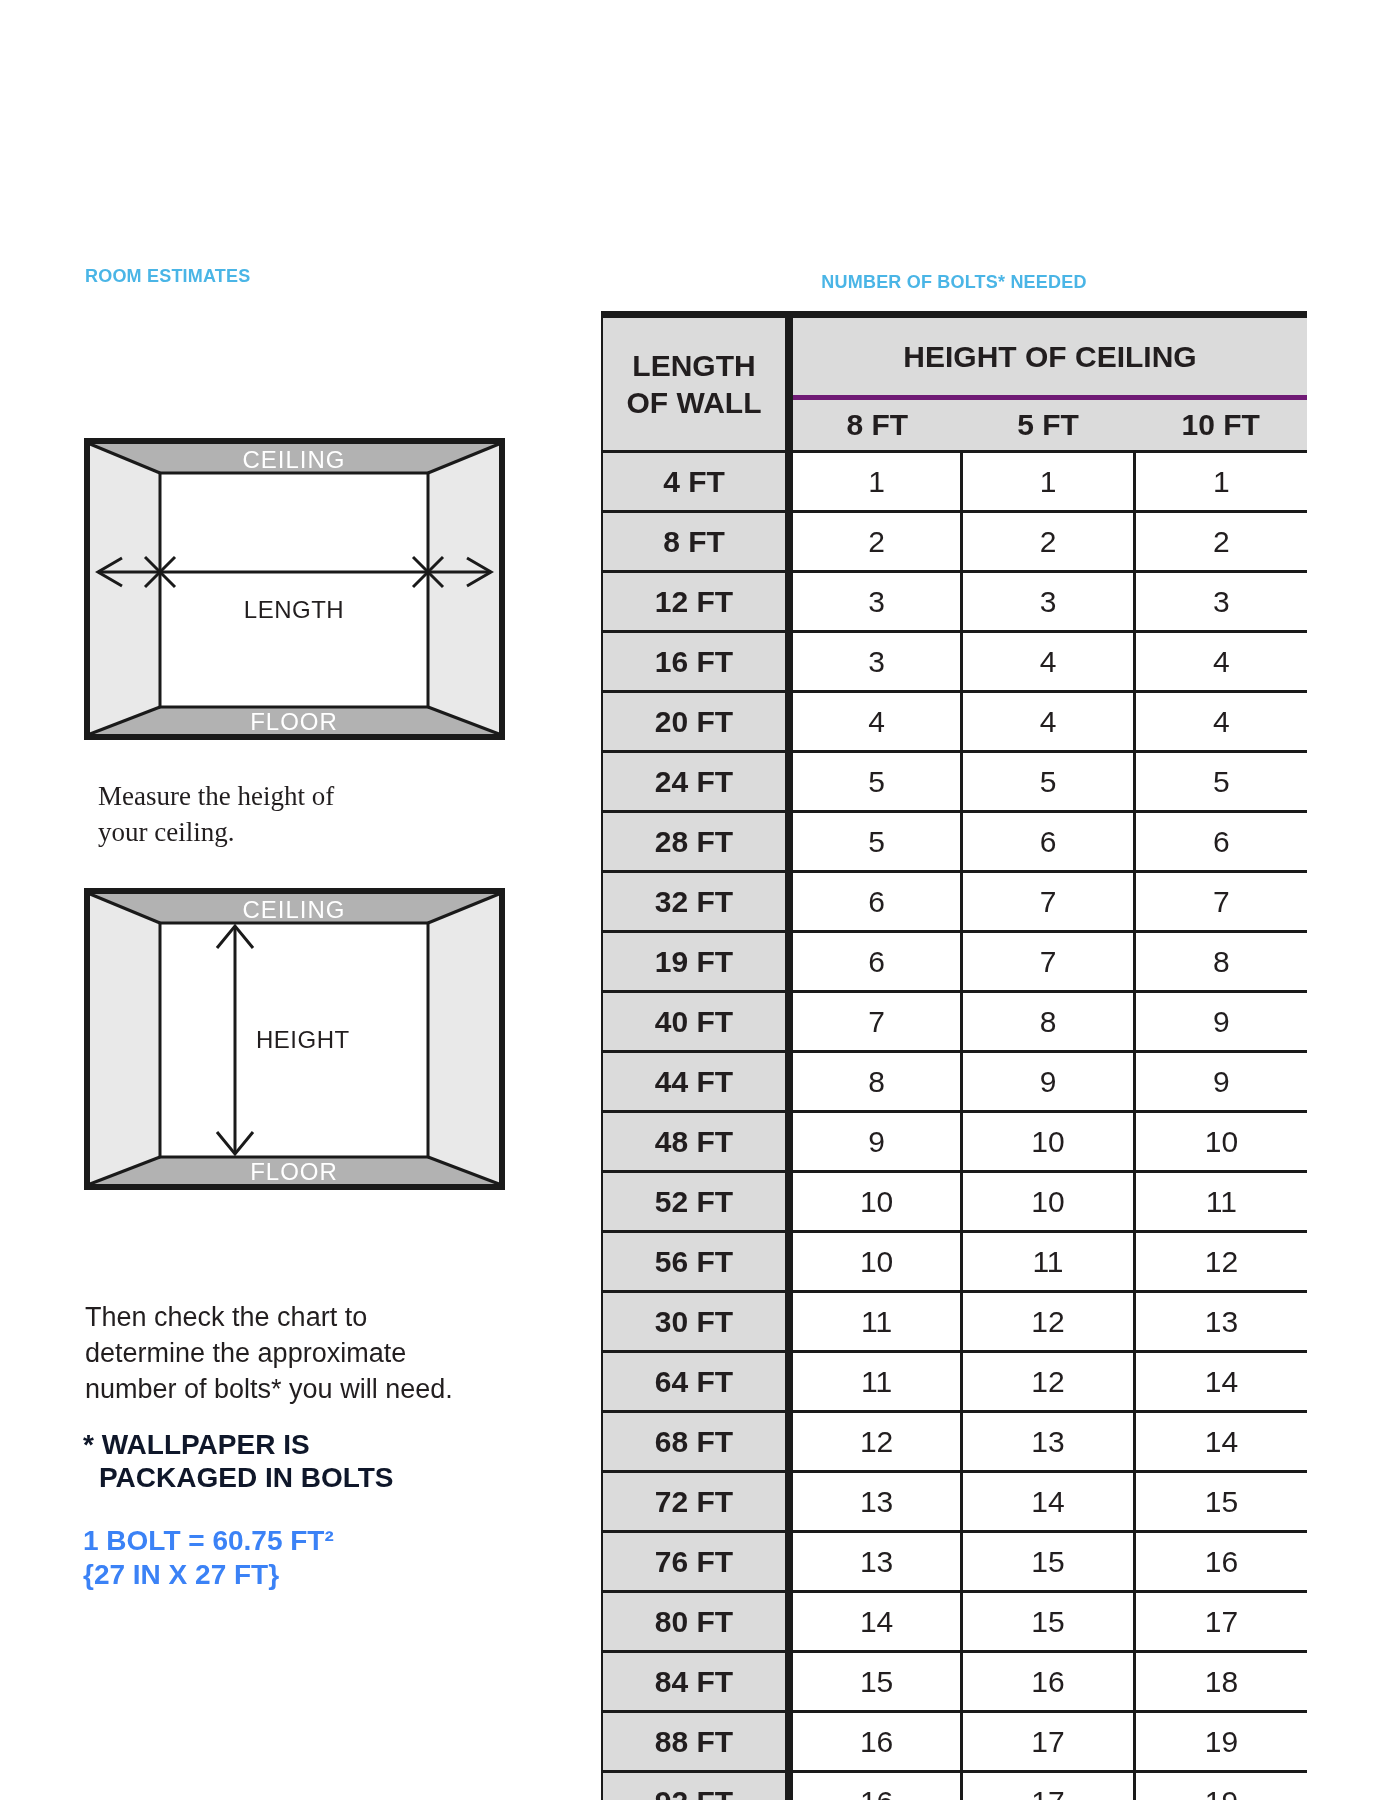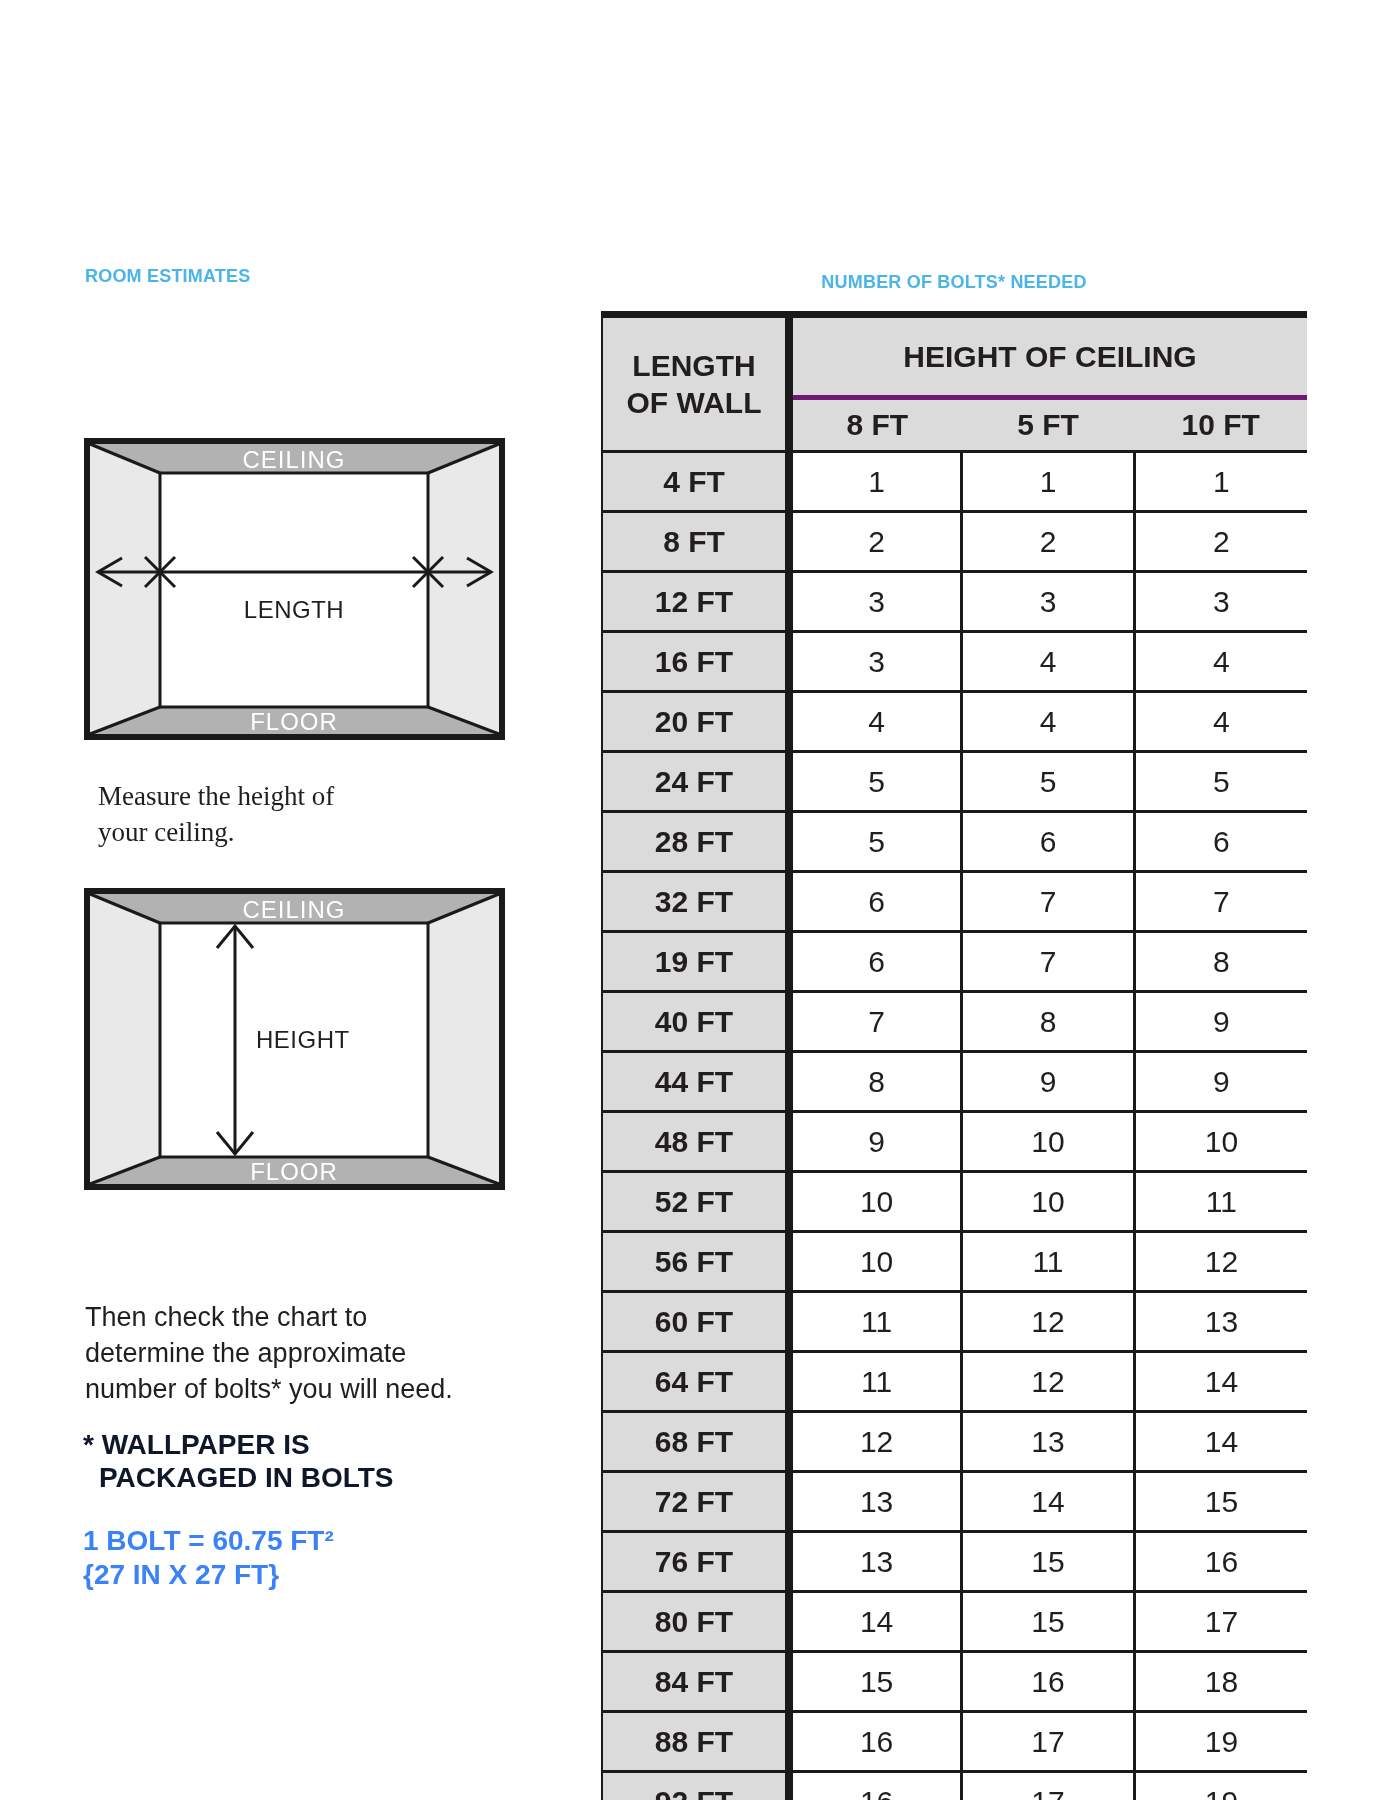--- a/index.html
+++ b/index.html
@@ -211,21 +211,21 @@
             <td>10</td>
             <td>11</td>
           </tr>
           <tr>
             <td class="rowlabel">56 FT</td>
             <td>10</td>
             <td>11</td>
             <td>12</td>
           </tr>
           <tr>
-            <td class="rowlabel">60 FT</td>
+            <td class="rowlabel">30 FT</td>
             <td>11</td>
             <td>12</td>
             <td>13</td>
           </tr>
           <tr>
             <td class="rowlabel">64 FT</td>
             <td>11</td>
             <td>12</td>
             <td>14</td>
           </tr>

